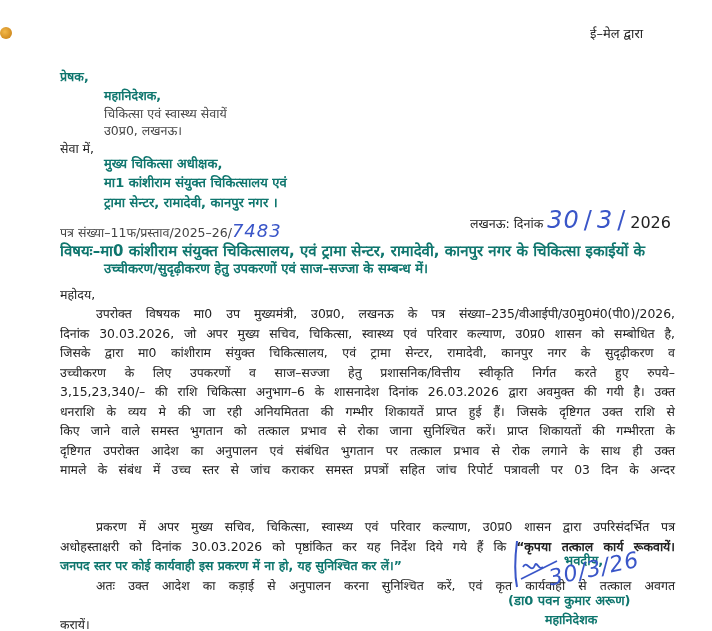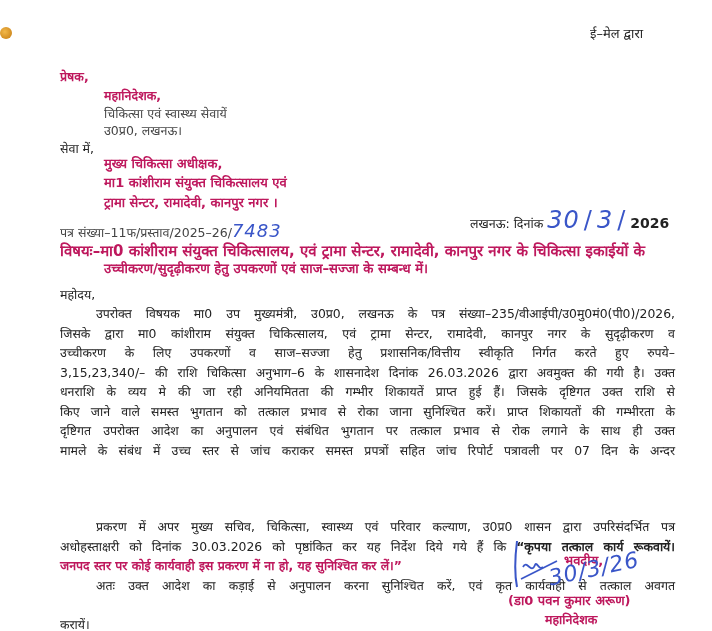--- a/index.html
+++ b/index.html
@@ -6,21 +6,21 @@
   body {
     width:712px; height:631px; overflow:hidden; position:relative;
     background:#ffffff; color:#222;
     font-family:"DejaVu Sans", sans-serif;
     font-size:12.5px;
   }
   .abs { position:absolute; white-space:nowrap; }
   .dot { position:absolute; left:0; top:27px; width:12px; height:12px; border-radius:50%;
          background:radial-gradient(circle at 40% 40%, #f2b84a, #c47a10); }
   .light { color:#444; }
-  .bold { font-weight:bold; color:#be185d; }
+  .bold { font-weight:bold; color:#0f766e; }
   .hand { font-family:"DejaVu Sans", sans-serif; color:#3a56c8; font-size:24px; font-style:italic; letter-spacing:1px; }
   .para { position:absolute; left:60px; width:615px; line-height:19.5px; text-align:justify; color:#222; font-size:12.4px; }
   .para .line { display:block; white-space:nowrap; text-align-last:justify; text-align:justify; }
   .para .last { text-align-last:left; }
   .sig-scribble { position:absolute; left:509px; top:537px; width:80px; height:55px; }
 </style>
 </head>
 <body>
 
 <div class="dot"></div>
@@ -39,37 +39,38 @@
 
 <div class="abs" style="left:60px; top:220px;">
   <span class="light">पत्र संख्या–11फ/प्रस्ताव/2025–26/</span><span class="hand" style="font-size:18px;">7483</span>
 </div>
 <div class="abs" style="left:470px; top:206px;">
   <span>लखनऊ: दिनांक</span>
   <span class="hand">30</span>
   <span class="hand" style="font-style:normal;">/</span>
   <span class="hand">3</span>
   <span class="hand" style="font-style:normal;">/</span>
-  <span style="font-size:14px;font-weight:bold;">2026</span>
+  <span style="font-size:16px;">2026</span>
 </div>
 
 <div class="abs bold" style="left:60px; top:240px; width:618px; font-size:15px; overflow:hidden;">विषयः–मा0 कांशीराम संयुक्त चिकित्सालय, एवं ट्रामा सेन्टर, रामादेवी, कानपुर नगर के चिकित्सा इकाईयों के</div>
 <div class="abs bold" style="left:104px; top:259px; font-size:13.2px;">उच्चीकरण/सुदृढ़ीकरण हेतु उपकरणों एवं साज–सज्जा के सम्बन्ध में।</div>
 
 <div class="abs" style="left:60px; top:286px;">महोदय,</div>
 
 <div class="para" style="top:304px;">
   <span class="line" style="padding-left:36px;">उपरोक्त विषयक मा0 उप मुख्यमंत्री, उ0प्र0, लखनऊ के पत्र संख्या–235/वीआईपी/उ0मु0मं0(पी0)/2026,</span>
+  <span class="line">दिनांक 30.03.2026, जो अपर मुख्य सचिव, चिकित्सा, स्वास्थ्य एवं परिवार कल्याण, उ0प्र0 शासन को सम्बोधित है,</span>
   <span class="line">जिसके द्वारा मा0 कांशीराम संयुक्त चिकित्सालय, एवं ट्रामा सेन्टर, रामादेवी, कानपुर नगर के सुदृढ़ीकरण व</span>
   <span class="line">उच्चीकरण के लिए उपकरणों व साज–सज्जा हेतु प्रशासनिक/वित्तीय स्वीकृति निर्गत करते हुए रुपये–</span>
   <span class="line">3,15,23,340/– की राशि चिकित्सा अनुभाग–6 के शासनादेश दिनांक 26.03.2026 द्वारा अवमुक्त की गयी है। उक्त</span>
   <span class="line">धनराशि के व्यय मे की जा रही अनियमितता की गम्भीर शिकायतें प्राप्त हुई हैं। जिसके दृष्टिगत उक्त राशि से</span>
   <span class="line">किए जाने वाले समस्त भुगतान को तत्काल प्रभाव से रोका जाना सुनिश्चित करें। प्राप्त शिकायतों की गम्भीरता के</span>
   <span class="line">दृष्टिगत उपरोक्त आदेश का अनुपालन एवं संबंधित भुगतान पर तत्काल प्रभाव से रोक लगाने के साथ ही उक्त</span>
-  <span class="line">मामले के संबंध में उच्च स्तर से जांच कराकर समस्त प्रपत्रों सहित जांच रिपोर्ट पत्रावली पर 07 दिन के अन्दर</span>
+  <span class="line">मामले के संबंध में उच्च स्तर से जांच कराकर समस्त प्रपत्रों सहित जांच रिपोर्ट पत्रावली पर 03 दिन के अन्दर</span>
 </div>
 
 <div class="para" style="top:481px;">
   <span class="line" style="padding-left:36px;margin-top:36px;">प्रकरण में अपर मुख्य सचिव, चिकित्सा, स्वास्थ्य एवं परिवार कल्याण, उ0प्र0 शासन द्वारा उपरिसंदर्भित पत्र</span>
   <span class="line"><span>अधोहस्ताक्षरी को दिनांक 30.03.2026 को पृष्ठांकित कर यह निर्देश दिये गये हैं कि </span><b>“कृपया तत्काल कार्य रूकवायें।</b></span>
   <span class="line last bold">जनपद स्तर पर कोई कार्यवाही इस प्रकरण में ना हो, यह सुनिश्चित कर लें।”</span>
   <span class="line" style="padding-left:36px;">अतः उक्त आदेश का कड़ाई से अनुपालन करना सुनिश्चित करें, एवं कृत कार्यवाही से तत्काल अवगत</span>
   <span class="line last" style="margin-top:20px;">करायें।</span>
 </div>
 

